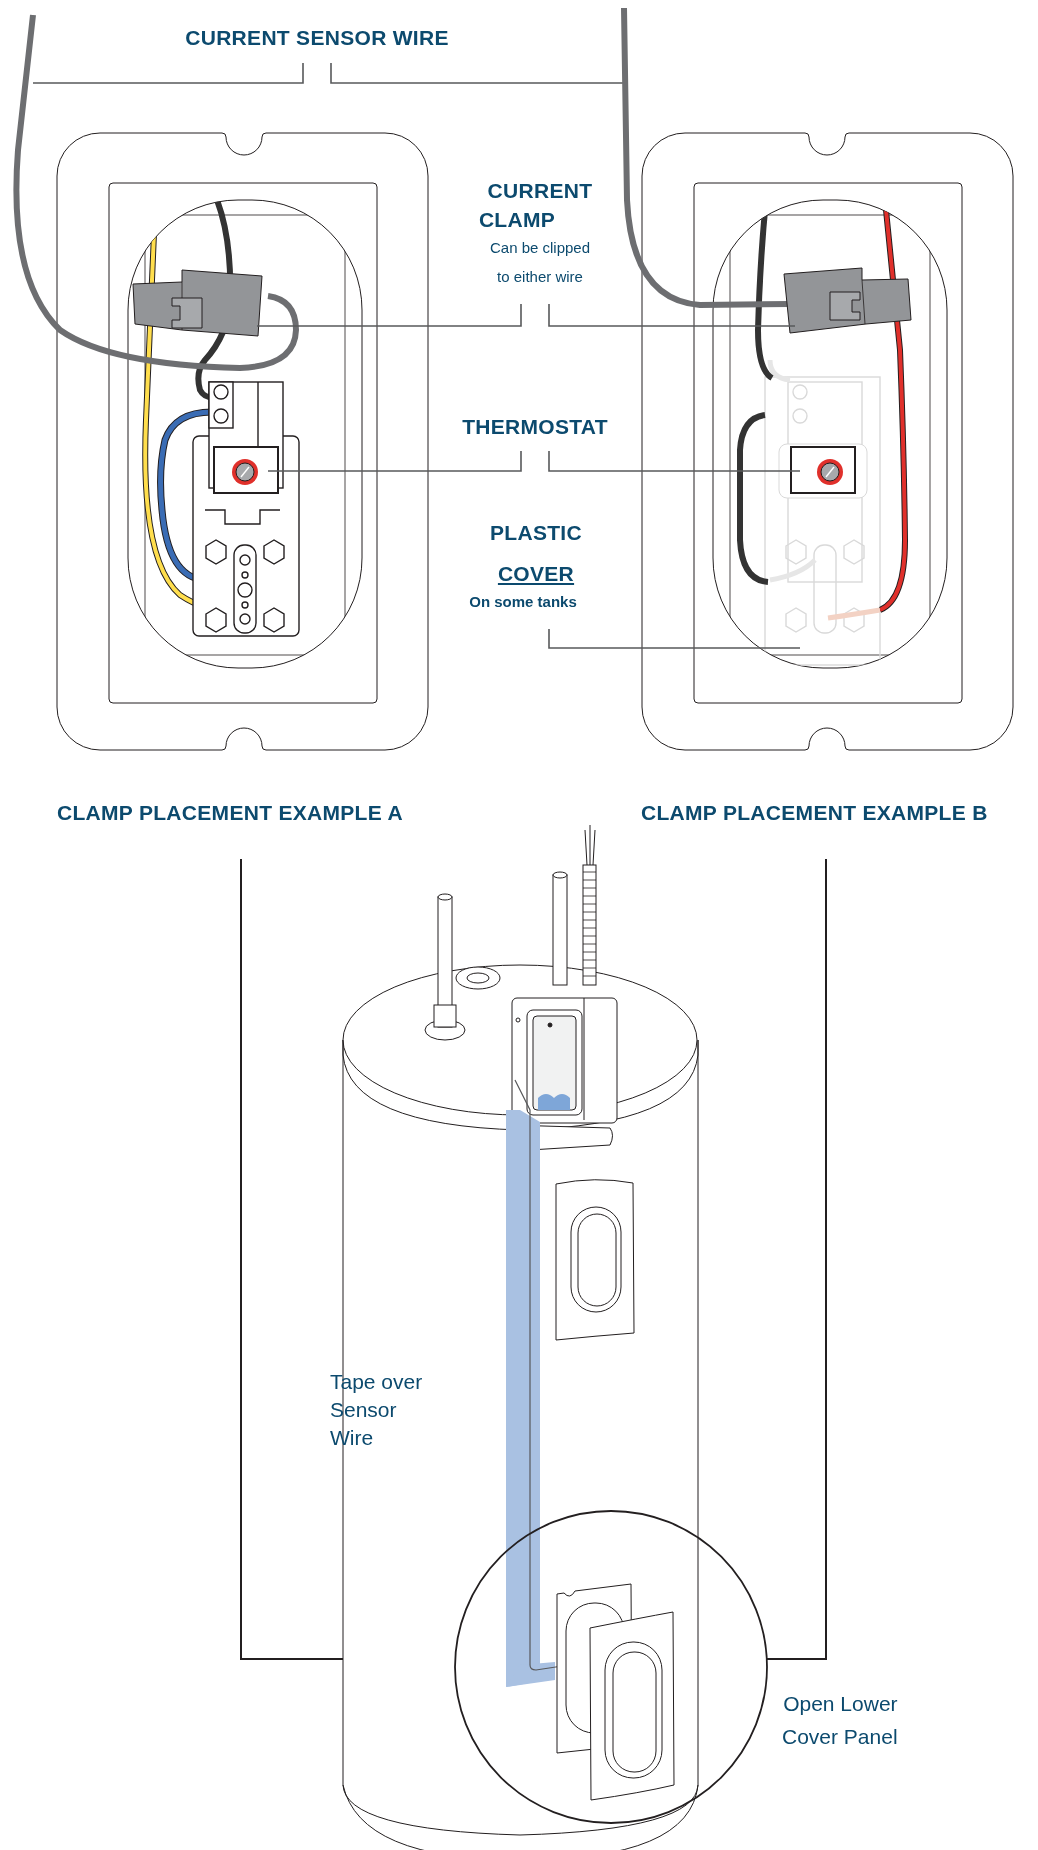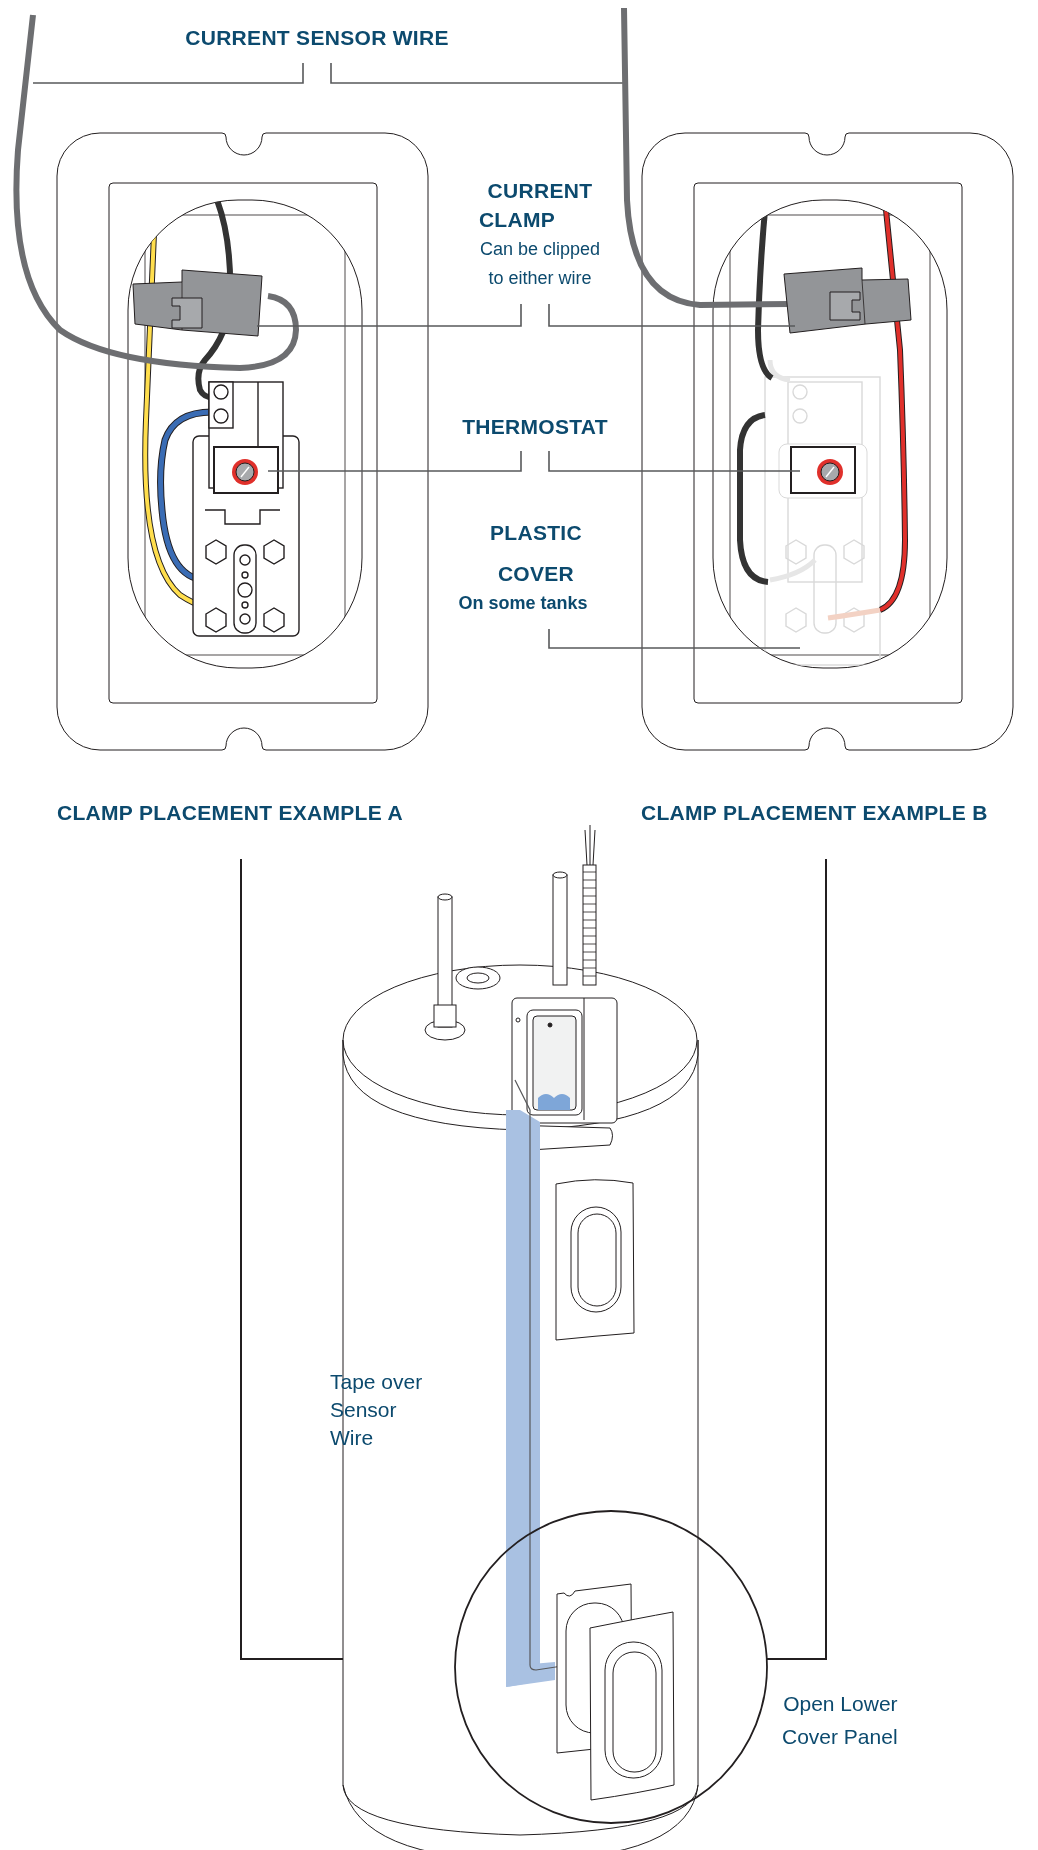--- a/index.html
+++ b/index.html
@@ -1,20 +1,20 @@
 <!DOCTYPE html>
 <html><head>
 <meta charset="utf-8">
 <style>
   html, body { margin: 0; padding: 0; background: #ffffff; }
   body { width: 1038px; height: 1850px; position: relative; overflow: hidden; font-family: "Liberation Sans", "DejaVu Sans", sans-serif; }
   svg.main { position: absolute; left: 0; top: 0; }
   .lbl { position: absolute; color: #0c4a6e; text-align: center; white-space: nowrap; line-height: 1; }
   .hd { font-weight: 700; font-size: 21px; letter-spacing: 0.3px; }
-  .sub { font-size: 18px; text-align: center; }
+  .sub { font-size: 15px; text-align: center; }
   .body { font-size: 21px; line-height: 28px; }
 </style>
 </head>
 <body>
 
 <svg class="main" width="1038" height="1850" viewBox="0 0 1038 1850">
   <defs>
     <clipPath id="ovalA">
         <rect x="128" y="200" width="234" height="468" rx="110" ry="110"></rect>
       </clipPath>
@@ -207,21 +207,21 @@
 <div class="lbl hd" style="left:175px; top:27px; width:284px;">CURRENT SENSOR WIRE</div>
 
 <div class="lbl hd" style="left:435px; top:180px; width:210px;">CURRENT</div>
 <div class="lbl hd" style="left:412px; top:209px; width:210px;">CLAMP</div>
 <div class="lbl sub" style="left:435px; top:240px; width:210px;">Can be clipped</div>
 <div class="lbl sub" style="left:435px; top:269px; width:210px;">to either wire</div>
 
 <div class="lbl hd" style="left:435px; top:416px; width:200px;">THERMOSTAT</div>
 
 <div class="lbl hd" style="left:435px; top:522px; width:202px;">PLASTIC</div>
-<div class="lbl hd" style="left:435px; top:563px; width:202px;">COVER</div>
+<div class="lbl hd" style="left:435px; top:563px; width:202px;text-decoration:underline;">COVER</div>
 <div class="lbl sub" style="left:422px; top:594px; width:202px;font-weight:bold;">On some tanks</div>
 
 <div class="lbl hd" style="left:57px; top:802px; text-align:left;">CLAMP PLACEMENT EXAMPLE A</div>
 <div class="lbl hd" style="left:641px; top:802px; text-align:center;">CLAMP PLACEMENT EXAMPLE B</div>
 
 <div class="lbl body" style="left:330px; top:1368px; width:170px; text-align:left;">
   <div>Tape over</div>
   <div>Sensor</div>
   <div>Wire</div>
 </div>

